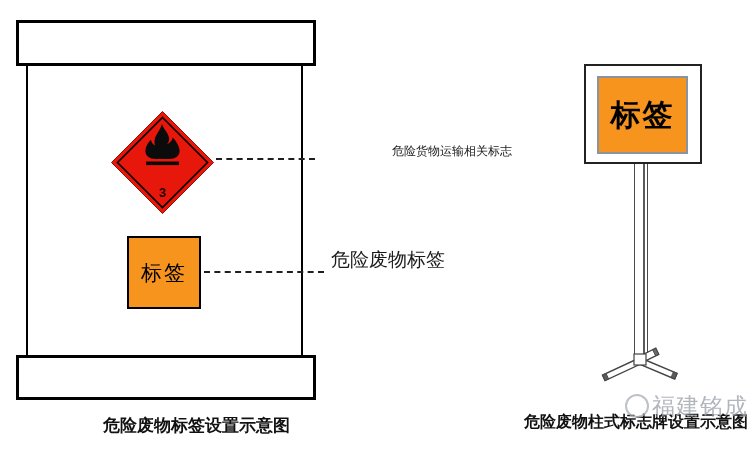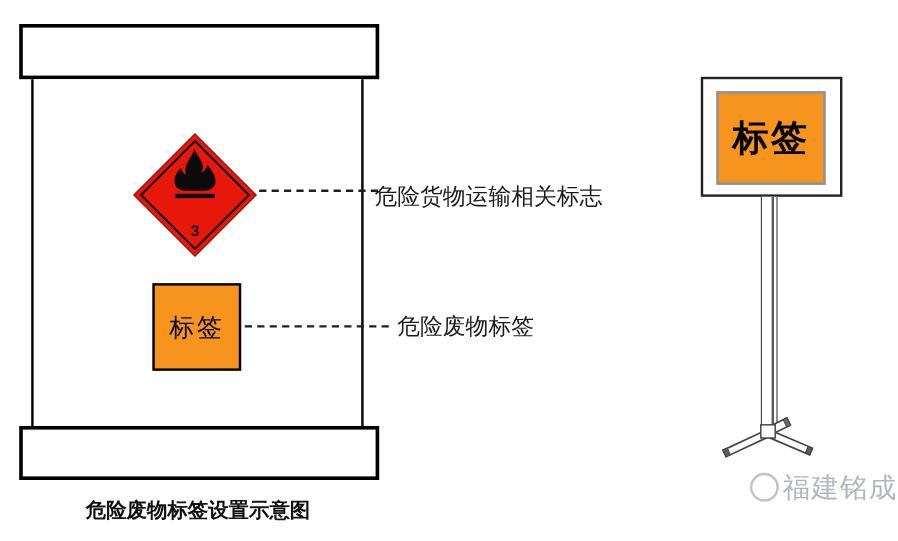--- a/index.html
+++ b/index.html
@@ -19,25 +19,25 @@
   .waste-label{
     left:127px;top:236px;width:74px;height:73px;border:2.5px solid #000;
     background:#F7941E;display:flex;align-items:center;justify-content:center;
     font-size:21px;letter-spacing:2px;color:#000;z-index:3;
   }
 
   .dash{border-top:2px dashed #1f1f1f;height:0;}
   .dash1{left:216px;top:158px;width:99px;}
   .dash2{left:204px;top:271px;width:120px;}
 
-  .ann-transport{left:312px;top:154px;width:200px;text-align:left;font-size:19px;line-height:21px;white-space:nowrap;}
+  .ann-transport{left:312px;top:141px;width:200px;text-align:right;font-size:12px;line-height:21px;white-space:nowrap;}
   .ann-transport span{display:block;}
-  .ann-waste{left:331px;top:259px;font-size:19px;white-space:nowrap;}
+  .ann-waste{left:331px;top:247px;font-size:19px;white-space:nowrap;}
 
-  .caption{font-weight:bold;font-size:17px;text-align:center;color:#111;white-space:nowrap;}
+  .caption{font-weight:bold;font-size:17px;text-align:right;color:#111;white-space:nowrap;}
   .caption-left{left:40px;top:414px;width:250px;}
   .caption-right{left:516px;top:412px;width:232px;font-size:16px;}
 
   
   .sign-frame{left:584px;top:64px;width:118px;height:100px;border:2.5px solid #222;background:#fff;}
   .sign-panel{
     left:597px;top:76px;width:91px;height:78px;border:2px solid #8a93a0;
     background:#F7941E;display:flex;align-items:center;justify-content:center;
     font-size:30px;font-weight:bold;letter-spacing:2px;color:#000;z-index:2;
   }
@@ -108,19 +108,20 @@
     </g>
 
     <g transform="translate(46,21) rotate(155)">
       <rect x="0" y="-3" width="40" height="6" fill="#fff" stroke="#444" stroke-width="1.4"></rect>
       <rect x="36" y="-3" width="4" height="6" fill="#5c5c5c" stroke="#444" stroke-width="0.8"></rect>
     </g>
 
     <rect x="40" y="14" width="12" height="11" fill="#fff" stroke="#444" stroke-width="1.2"></rect>
   </svg>
 
+  <div class="abs caption caption-right">危险废物柱式标志牌设置示意图</div>
 
   <div class="abs watermark">
     <div class="wm-circle"></div>
     <div class="wm-text">福建铭成</div>
   </div>
 
 </div>
 
 </body></html>

